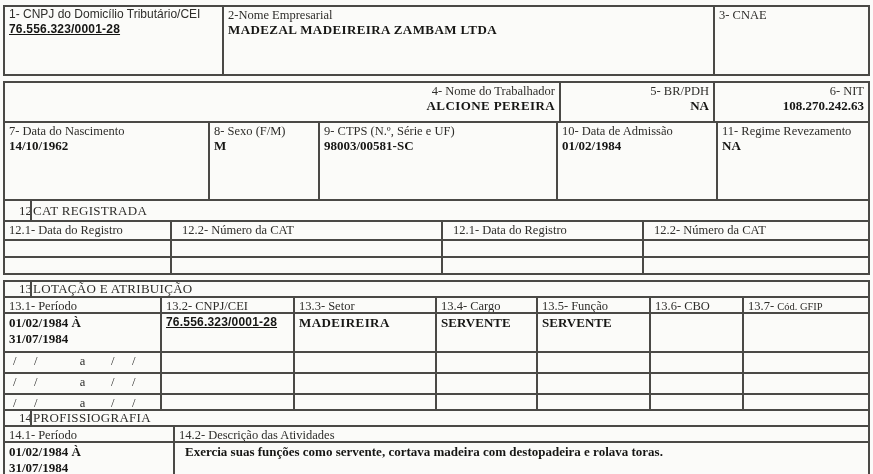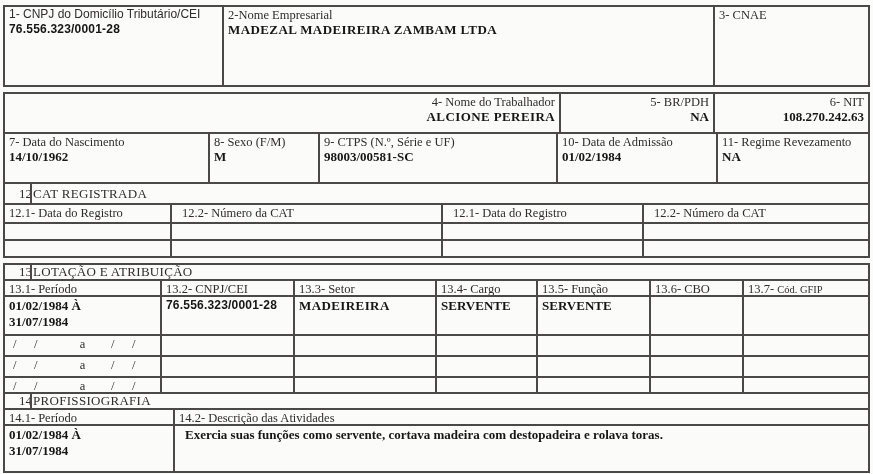--- a/index.html
+++ b/index.html
@@ -25,29 +25,29 @@
   .c:last-child{border-right:none;}
   
   .cols-a{grid-template-columns:219px 491px auto;}
   .cols-b1{grid-template-columns:556px 154px auto;text-align:right;}
   .cols-b2{grid-template-columns:205px 110px 238px 160px auto;}
   .cols-sec{grid-template-columns:27px auto;}
   .cols-cat{grid-template-columns:167px 265px 195px auto;gap:6px;}
   .cols-lot{grid-template-columns:157px 133px 142px 101px 113px 93px auto;}
   .cols-prof{grid-template-columns:170px auto;}
   
-  .h67{height:78px}.h40{height:40px}.h62{height:50px}
+  .h67{height:67px}.h40{height:40px}.h62{height:78px}
   .h21{height:21px}.h20{height:16px}.h19{height:19px}
   .h17{height:17px}.h15{height:15px}.h39{height:39px}.h45{height:45px}
   
   .lbl{font-size:12.5px;line-height:1.14;color:var(--label);}
   .val{font-size:13px;font-weight:700;color:var(--ink);line-height:1.25;}
   .pre{white-space:pre-line;}
   .sans{font-family:"Liberation Sans", sans-serif;font-size:12px;}
-  .sans-val{font-family:"Liberation Sans", sans-serif;font-size:12px;font-weight:700;letter-spacing:.2px;}
+  .sans-val{font-family:"Liberation Sans", sans-serif;font-size:12px;font-weight:700;letter-spacing:.2px;text-decoration:underline;}
   .sec-num{display:flex;align-items:center;justify-content:center;font-size:13px;color:var(--label);padding-left:20px;}
   .sec-title{display:flex;align-items:center;font-size:13px;letter-spacing:.3px;color:var(--label);padding-left:1px;}
   .small-lbl{font-size:10.5px;}
   .blank-period{font-size:12.5px;color:#2a2a28;white-space:pre;padding-left:8px;letter-spacing:1px;}
   .desc{padding-left:10px;}
   .spaced{letter-spacing:.4px;}
 </style>
 </head>
 <body>
 

